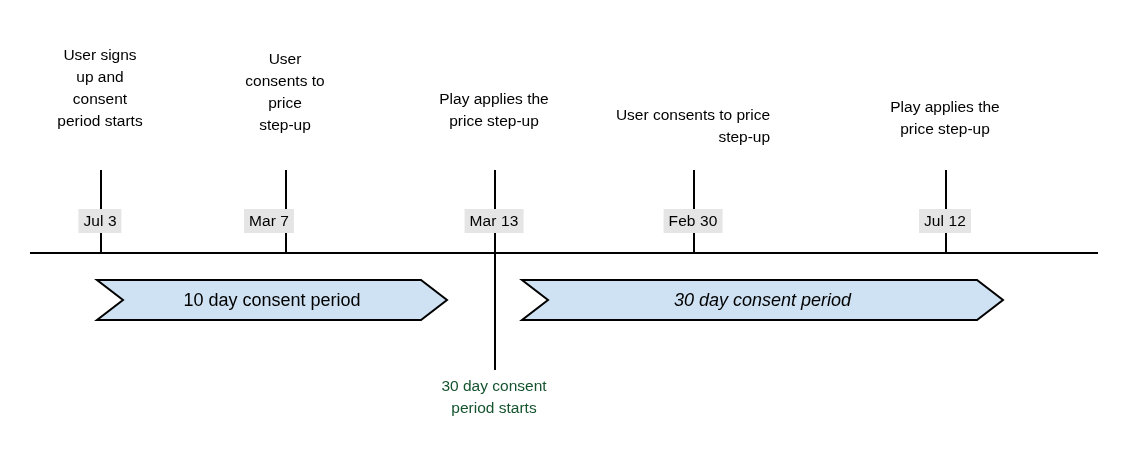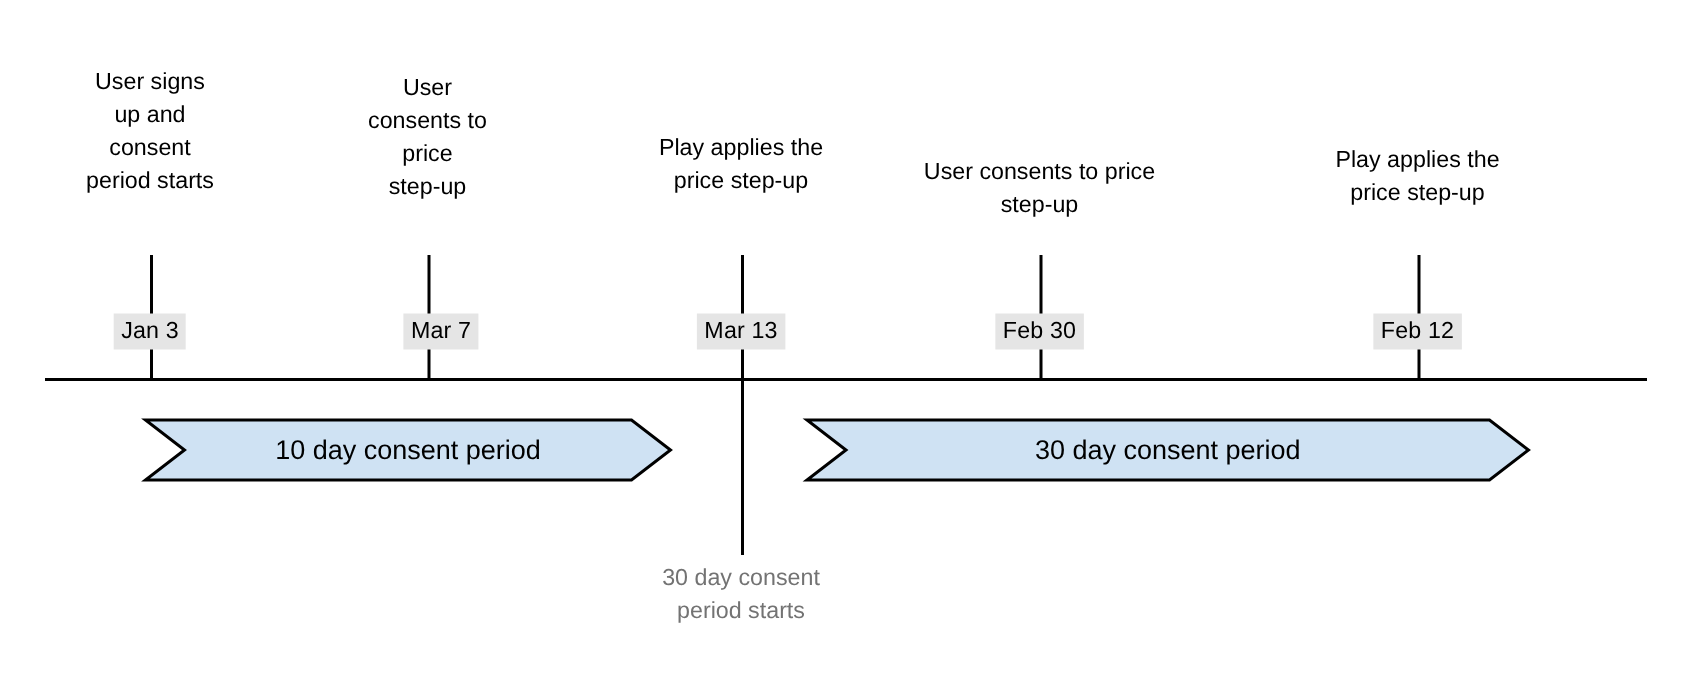--- a/index.html
+++ b/index.html
@@ -62,21 +62,21 @@
   }
 
   
   .below-label {
     position: absolute;
     transform: translateX(-50%);
     text-align: center;
     font-size: 15.5px;
     line-height: 22px;
     white-space: pre-line;
-    color: #737373;
+    color: #14532d;
   }
 
   
   .chevron-banner {
     position: absolute;
     top: 280px;
     height: 40px;
   }
   .chevron-banner svg {
     display: block;
@@ -104,48 +104,48 @@
 <div id="timeline-diagram">
 
   <div class="axis-line"></div>
 
   <div id="mount">
       <div class="event-label" style="left: 100px; top: 44px;">User signs
 up and
 consent
 period starts</div>
       <div class="tick-line" style="left: 100px; top: 170px; height: 82px;"></div>
-      <div class="date-chip" style="left: 100px; top: 209px;">Jan 3</div>
+      <div class="date-chip" style="left: 100px; top: 209px;">Jul 3</div>
       <div class="event-label" style="left: 285px; top: 32px; margin-top: 16px;">User
 consents to
 price
 step-up</div>
       <div class="tick-line" style="left: 285px; top: 170px; height: 82px;"></div>
-      <div class="date-chip" style="left: 294px; top: 209px;">Mar 7</div>
+      <div class="date-chip" style="left: 269px; top: 209px;">Mar 7</div>
       <div class="event-label" style="left: 494px; top: 88px;">Play applies the
 price step-up</div>
       <div class="tick-line" style="left: 494px; top: 170px; height: 200px;"></div>
       <div class="date-chip" style="left: 494px; top: 209px;">Mar 13</div>
-      <div class="event-label" style="left: 693px; top: 104px;">User consents to price
+      <div class="event-label" style="left: 693px; top: 104px; text-align: right;">User consents to price
 step-up</div>
       <div class="tick-line" style="left: 693px; top: 170px; height: 82px;"></div>
       <div class="date-chip" style="left: 693px; top: 209px;">Feb 30</div>
       <div class="event-label" style="left: 945px; top: 96px;">Play applies the
 price step-up</div>
       <div class="tick-line" style="left: 945px; top: 170px; height: 82px;"></div>
-      <div class="date-chip" style="left: 945px; top: 209px;">Feb 12</div>
+      <div class="date-chip" style="left: 945px; top: 209px;">Jul 12</div>
       <div class="below-label" style="left: 494px; top: 375px;">30 day consent
 period starts</div>
       <div class="chevron-banner" style="left: 97px; width: 350px;">
         <svg width="350" height="40" viewBox="0 0 350 40">
           <polygon points="0,0 324,0 350,20 324,40 0,40 26,20" fill="#cfe2f3" stroke="#000000" stroke-width="2" stroke-linejoin="miter"></polygon>
         </svg>
         <div class="chevron-text">10 day consent period</div>
       </div>
-      <div class="chevron-banner" style="left: 538px; width: 481px;">
+      <div class="chevron-banner" style="left: 522px; width: 481px; font-style: italic;">
         <svg width="481" height="40" viewBox="0 0 481 40">
           <polygon points="0,0 455,0 481,20 455,40 0,40 26,20" fill="#cfe2f3" stroke="#000000" stroke-width="2" stroke-linejoin="miter"></polygon>
         </svg>
         <div class="chevron-text">30 day consent period</div>
       </div>
     </div>
 
 </div>
 
 </body></html>

